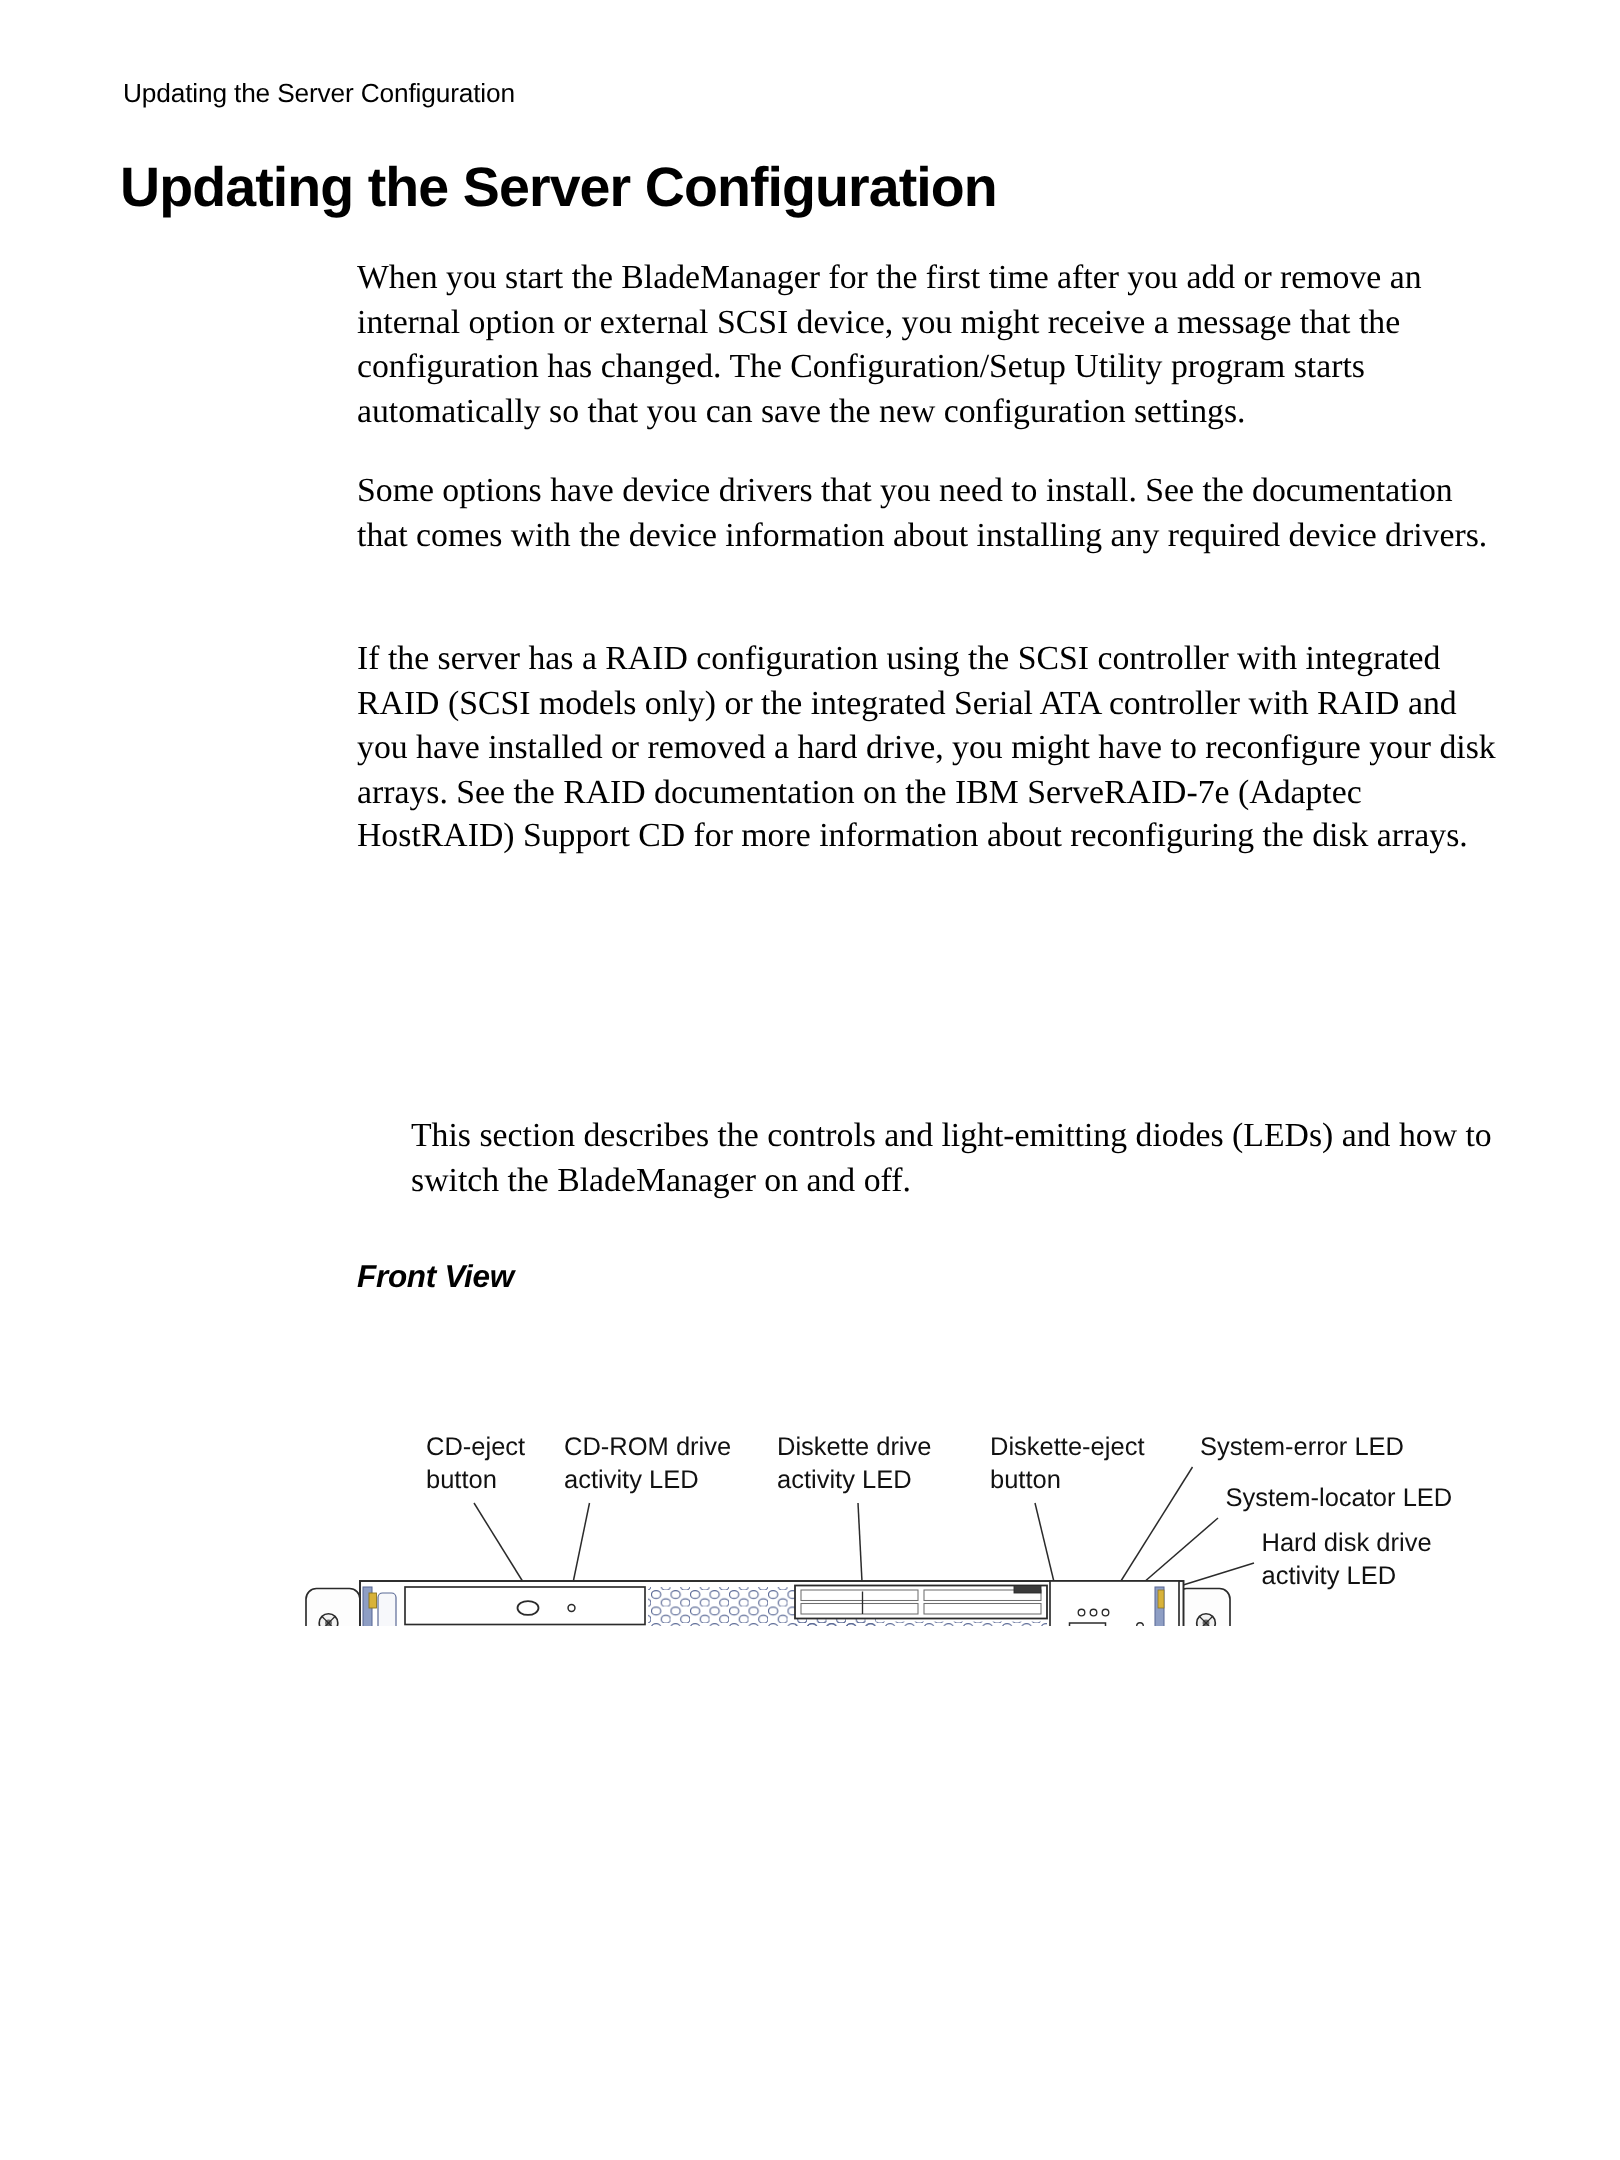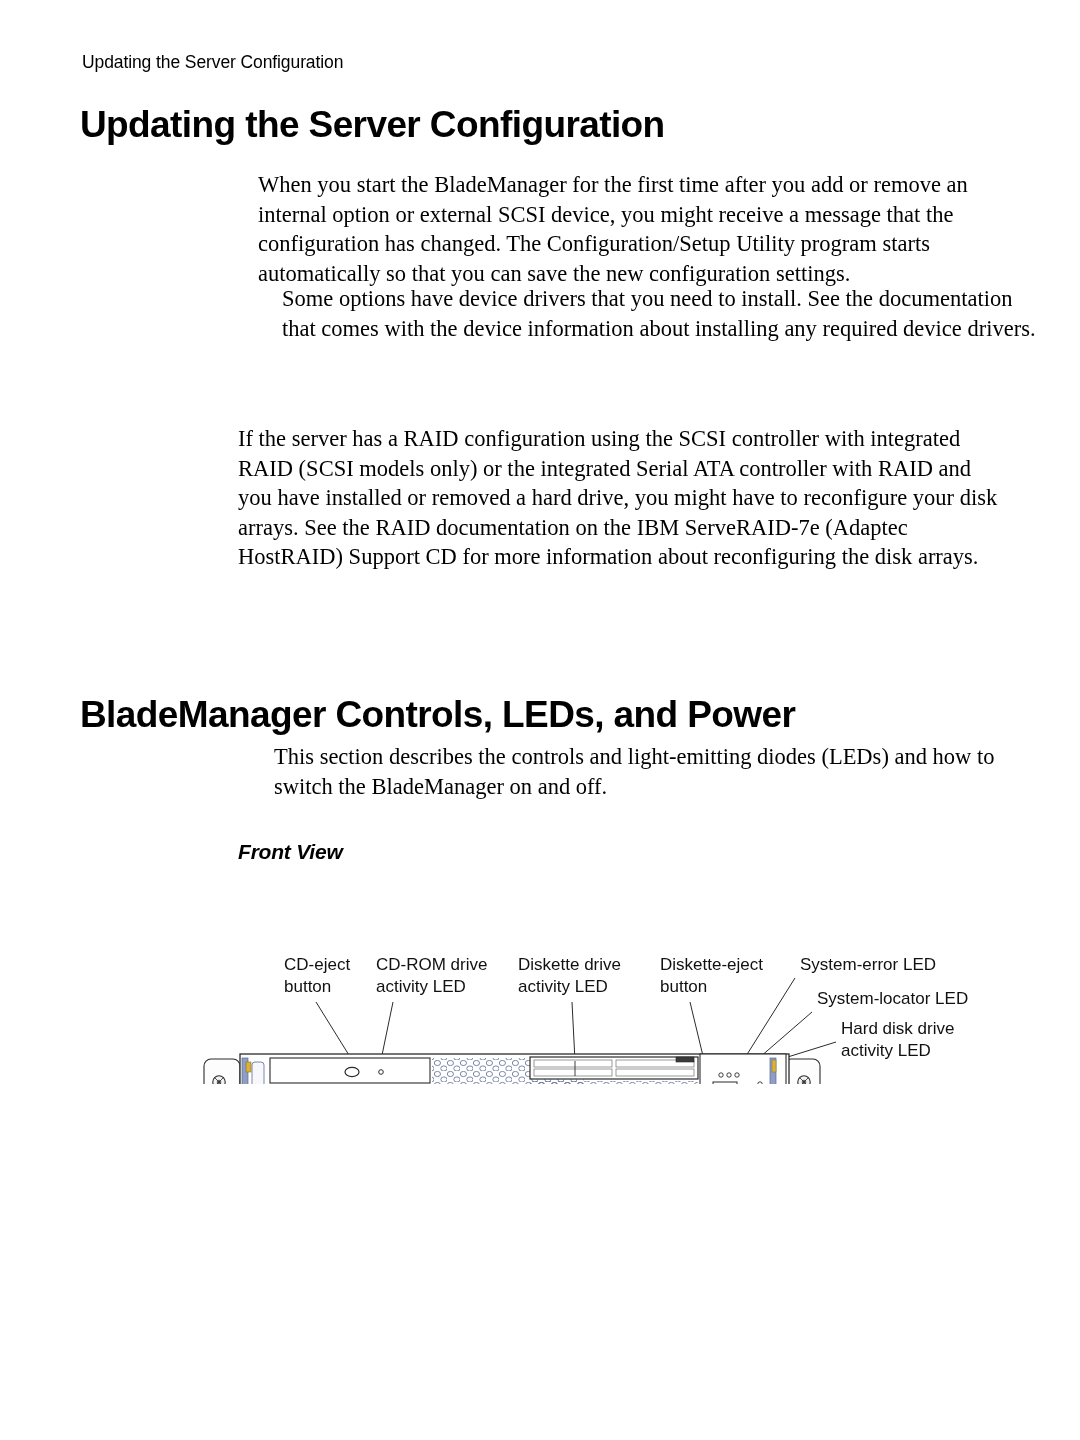--- a/index.html
+++ b/index.html
@@ -58,22 +58,22 @@
   .body-block {
     position: absolute;
     left: 238px;
     width: 764px;
     font-family: "Liberation Serif", serif;
     font-size: 22.5px;
     line-height: 29.6px;
     color: #000;
     text-align: left;
   }
-  #p1 { top: 170px; margin-left: 20px; }
-  #p2 { top: 284px; margin-left: 44px; }
+  #p1 { top: 170px; }
+  #p2 { top: 312px; }
   #p3 { top: 424px; }
   #p4 { top: 588px; }
   #p5 { top: 742px; margin-left: 36px; }
   #p6 { top: 884px; }
 
   
   .figure {
     position: absolute;
     left: 200px;
     top: 950px;
@@ -118,21 +118,20 @@
 
   <div class="h1" id="h1-updating">Updating the Server Configuration</div>
 
   <div class="body-block" id="p1">When you start the BladeManager for the first time after you add or remove an internal option or external SCSI device, you might receive a message that the configuration has changed. The Configuration/Setup Utility program starts automatically so that you can save the new configuration settings.</div>
 
   <div class="body-block" id="p2">Some options have device drivers that you need to install. See the documentation that comes with the device information about installing any required device drivers.</div>
 
   <div class="body-block" id="p3">If the server has a RAID configuration using the SCSI controller with integrated RAID (SCSI models only) or the integrated Serial ATA controller with RAID and you have installed or removed a hard drive, you might have to reconfigure your disk arrays. See the RAID documentation on the IBM ServeRAID-7e (Adaptec HostRAID) Support CD for more information about reconfiguring the disk arrays.</div>
 
 
-  <div class="h1" id="h1-controls">BladeManager Controls, LEDs, and Power</div>
 
   <div class="body-block" id="p5">This section describes the controls and light-emitting diodes (LEDs) and how to switch the BladeManager on and off.</div>
 
   <div class="h3">Front View</div>
 
 
   <div class="figure">
     <svg width="800" height="255" viewBox="0 0 800 255" xmlns="http://www.w3.org/2000/svg">
       <defs>
 

